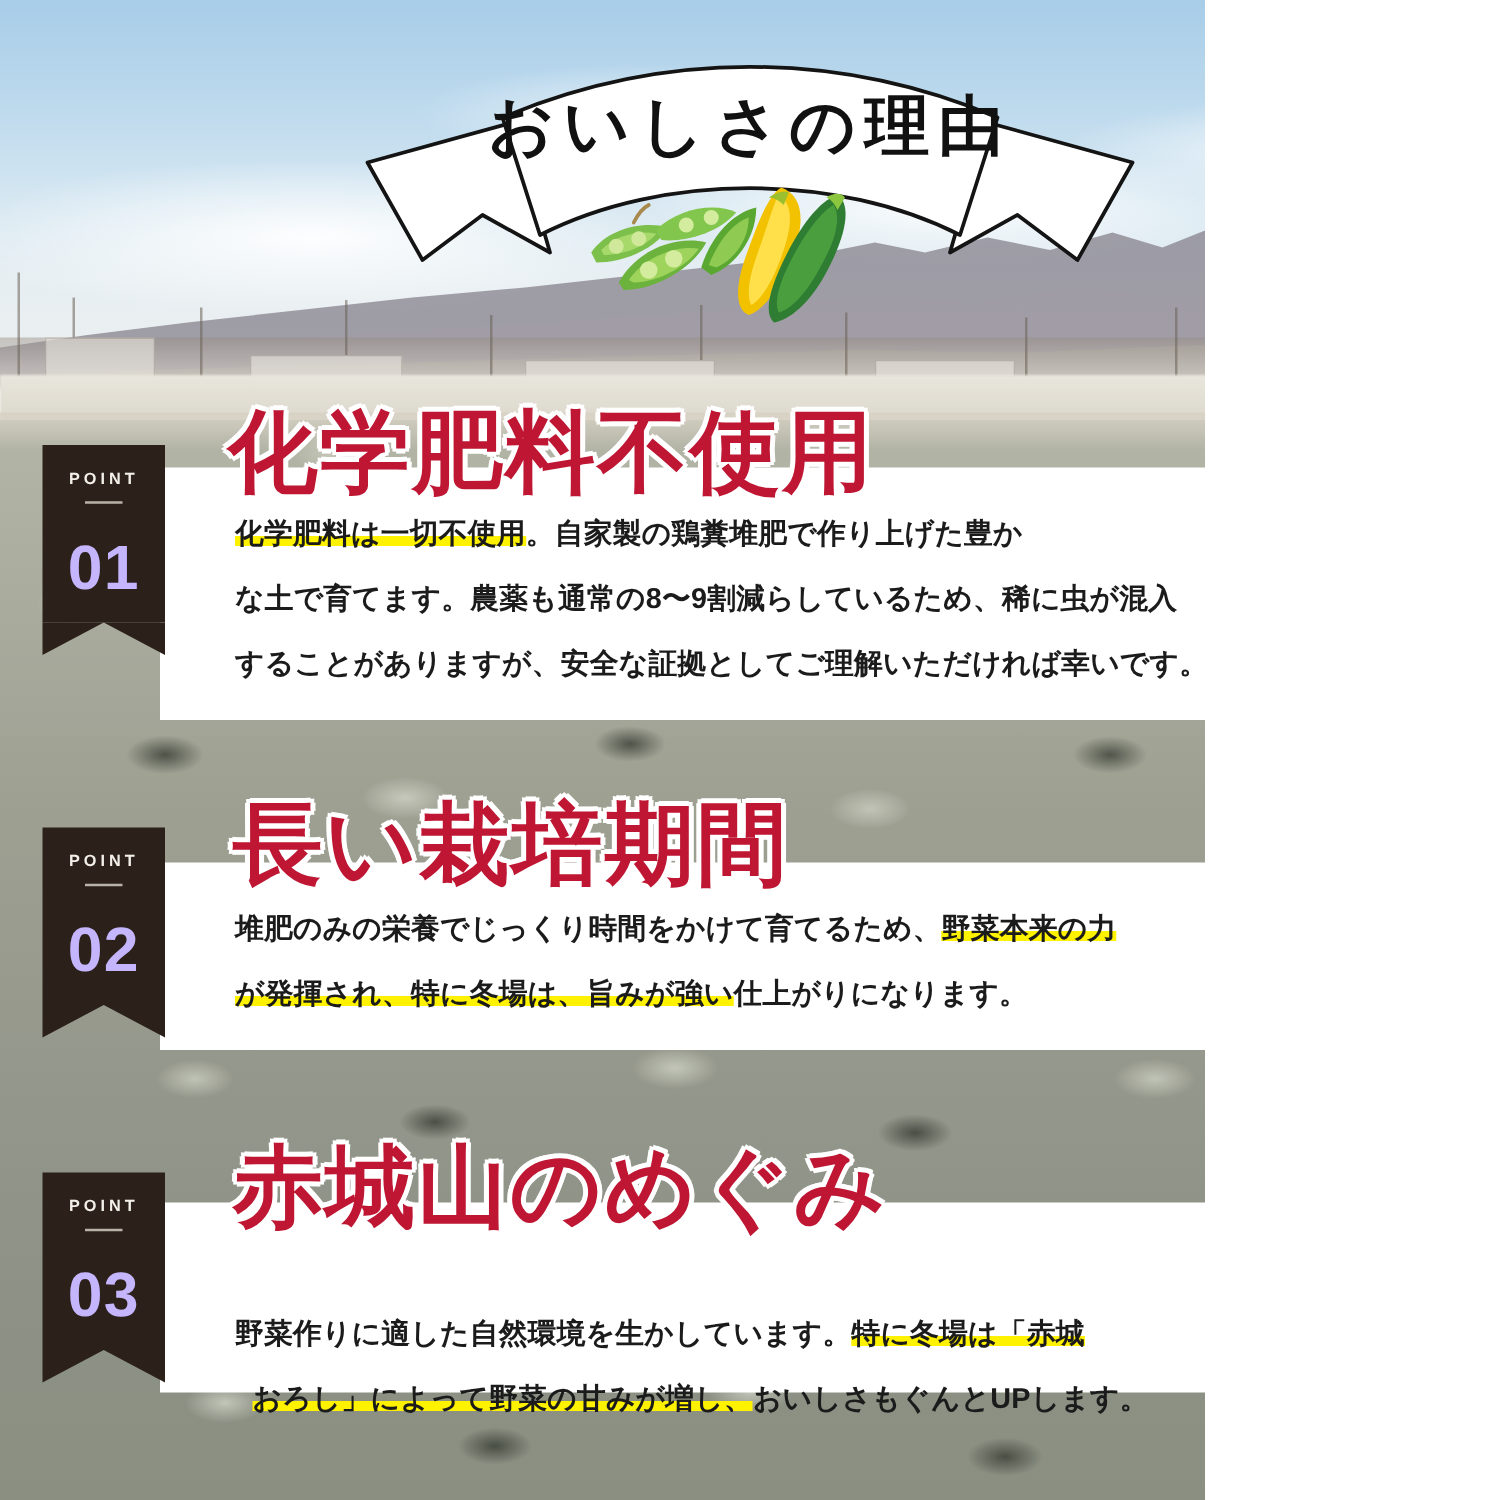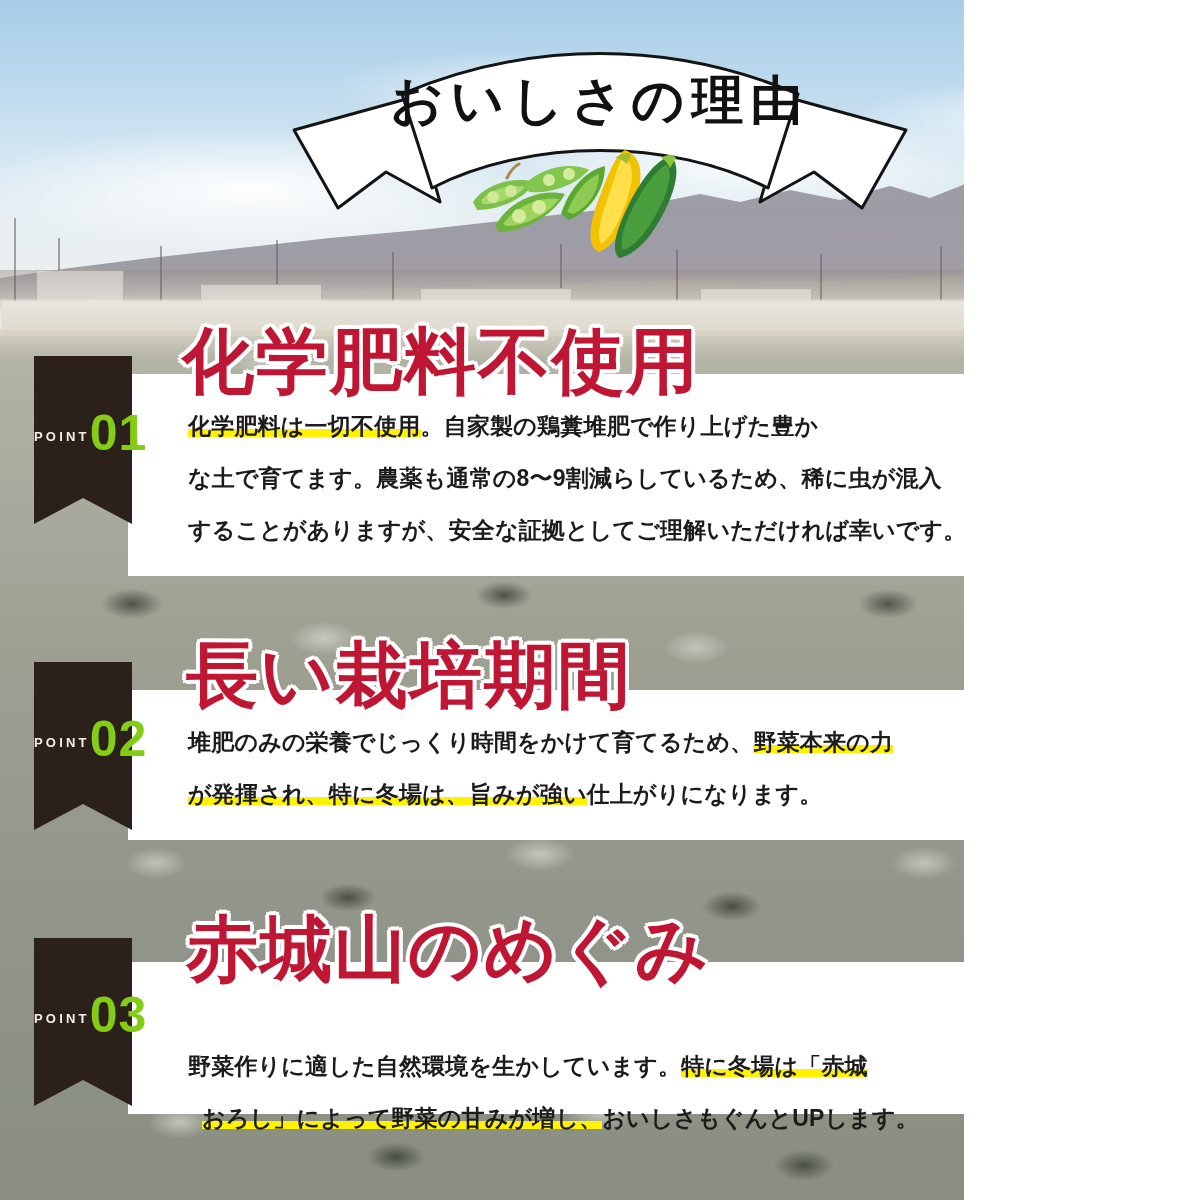--- a/index.html
+++ b/index.html
@@ -130,40 +130,40 @@
       3px 0 0 #fff,-3px 0 0 #fff,0 3px 0 #fff,0 -3px 0 #fff,
       2px 2px 0 #fff,-2px 2px 0 #fff,2px -2px 0 #fff,-2px -2px 0 #fff,
       4px 0 0 #fff,-4px 0 0 #fff,0 4px 0 #fff,0 -4px 0 #fff,
       3px 3px 0 #fff,-3px 3px 0 #fff,3px -3px 0 #fff,-3px -3px 0 #fff;
   }
 
   
   .badge{
     position:absolute;width:98px;
     background:#2b211a;
-    display:flex;flex-direction:row;align-items:center;
+    display:flex;flex-direction:column;align-items:center;
     color:#fff;
   }
   .badge::after{
     content:"";position:absolute;left:0;top:100%;
     width:0;height:0;
     border-left:49px solid #2b211a;
     border-right:49px solid #2b211a;
     border-bottom:26px solid transparent;
   }
   .badge .bp{
     font-size:13px;font-weight:700;letter-spacing:3.2px;
     margin-top:19px;color:#f3efe9;
   }
   .badge .brule{
     width:30px;height:2px;background:#b9b2a8;margin-top:11px;
   }
   .badge .bnum{
     font-size:50px;font-weight:700;letter-spacing:1px;
-    margin-top:11px;line-height:1;color:#84cc16;
+    margin-top:26px;line-height:1;color:#c4b5fd;
   }
 
   
   .bug{position:absolute;left:955px;top:305px;width:230px;height:135px;}
   .bug svg{display:block;}
 </style>
 </head>
 <body>
 
 <div class="stage">

